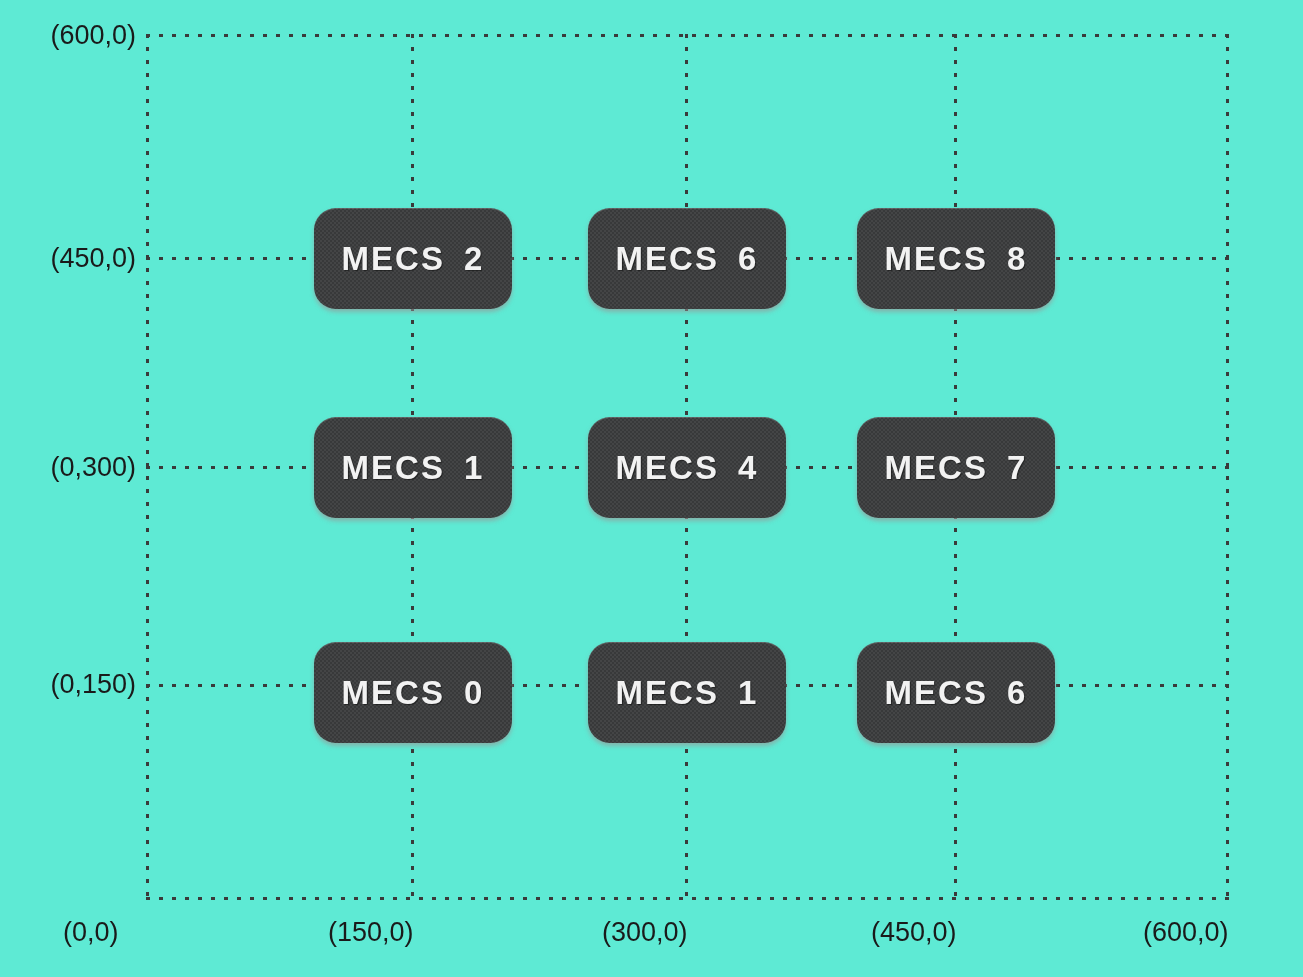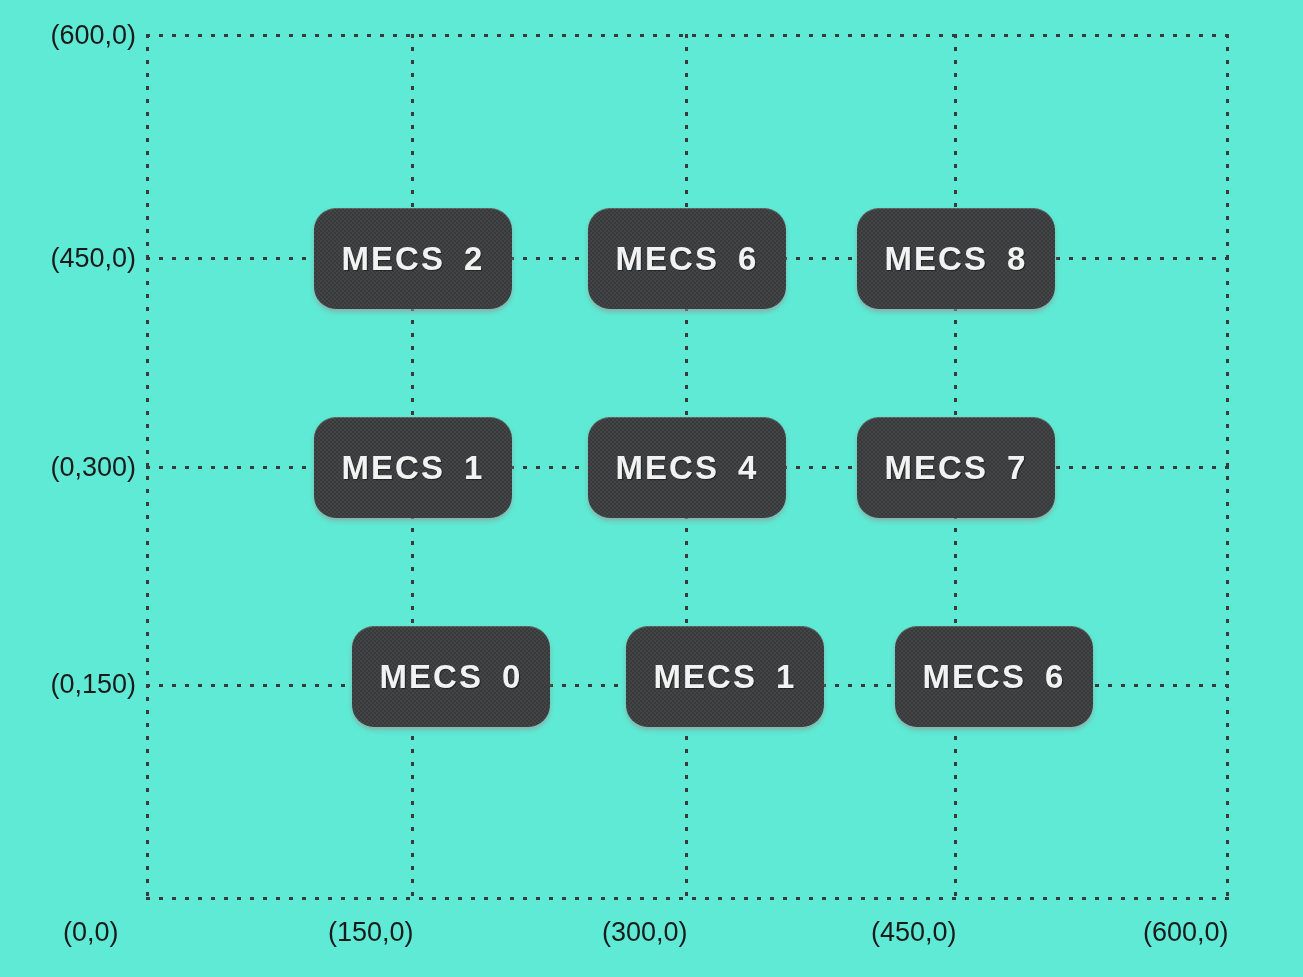--- a/index.html
+++ b/index.html
@@ -97,21 +97,21 @@
     justify-content: center;
     text-shadow: 1px 1px 1px rgba(0,0,0,0.45);
     z-index: 3;
     white-space: nowrap;
   }
   .node.c0 { left: 314px; }
   .node.c1 { left: 588px; }
   .node.c2 { left: 857px; }
   .node.r0 { top: 208px; }
   .node.r1 { top: 417px; }
-  .node.r2 { top: 626px; margin-left: 38px; }
+  .node.r2 { top: 642px; }
 </style>
 </head>
 <body>
 
 <div id="stage">
 
   <div class="hline h0"></div>
   <div class="hline h1"></div>
   <div class="hline h2"></div>
   <div class="hline h3"></div>

